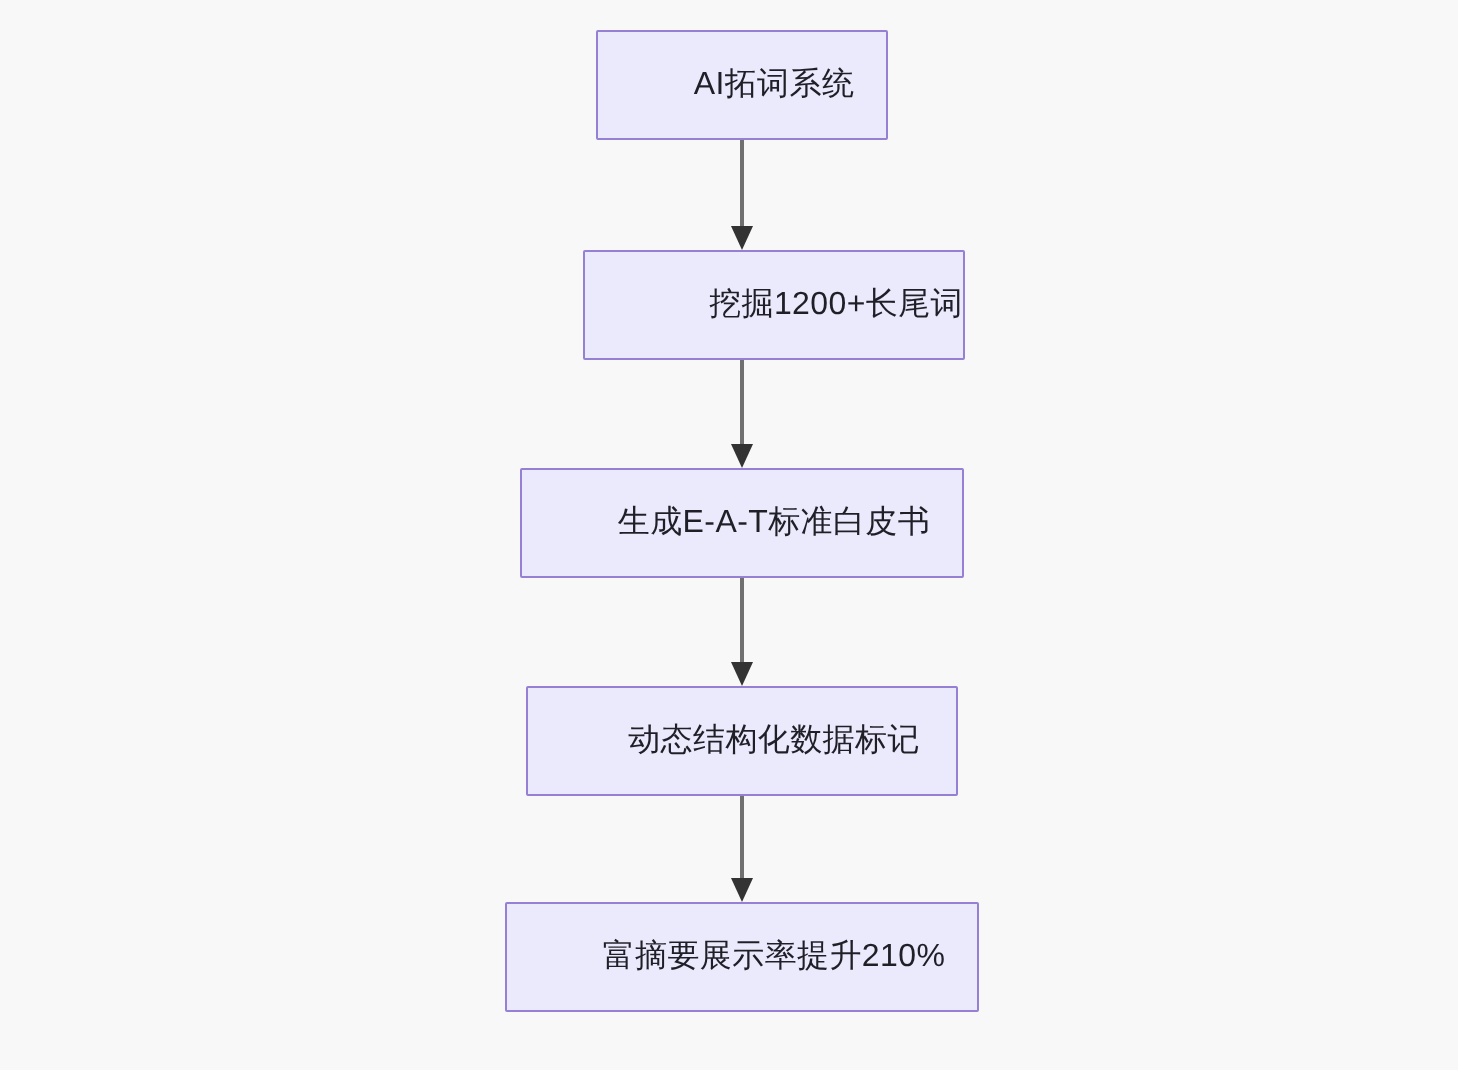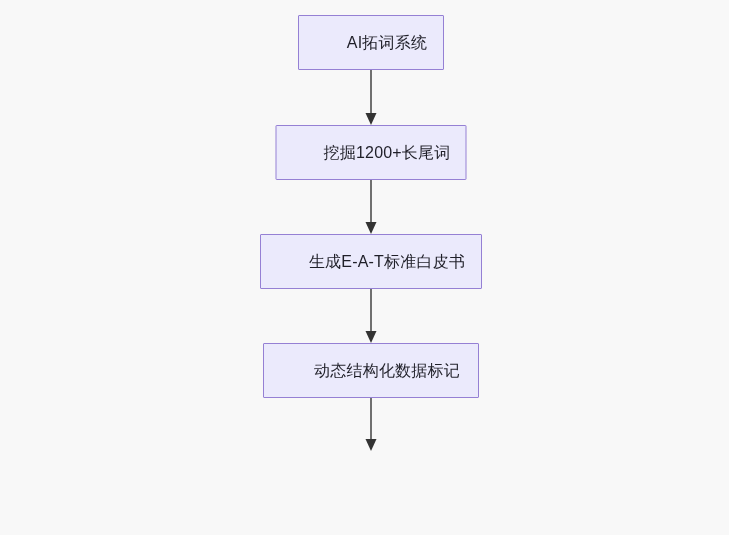--- a/index.html
+++ b/index.html
@@ -83,26 +83,29 @@
     <svg width="14" height="53" viewBox="0 0 14 53" aria-hidden="true">
       <line x1="7" y1="0" x2="7" y2="44" stroke="#707070" stroke-width="2"></line>
       <polygon points="7,53 1.5,41 12.5,41" fill="#333333"></polygon>
     </svg>
   </div>
 
   <div class="node" style="left:371px; top:15px; width:146px; height:55px;">
     <span class="node-label">AI拓词系统</span>
   </div>
 
-  <div class="node" style="left:371px; top:125px; width:191px; height:55px;">
+  <div class="node" style="left:387px; top:125px; width:191px; height:55px;justify-content:flex-end;">
     <span class="node-label">挖掘1200+长尾词</span>
   </div>
 
   <div class="node" style="left:371px; top:343px; width:216px; height:55px;">
     <span class="node-label">动态结构化数据标记</span>
   </div>
 
   <div class="node" style="left:371px; top:234px; width:222px; height:55px;">
     <span class="node-label">生成E-A-T标准白皮书</span>
   </div>
 
+  <div class="node" style="left:371px; top:451px; width:237px; height:55px;">
+    <span class="node-label">富摘要展示率提升210%</span>
+  </div>
 
 </div>
 
 </body></html>

